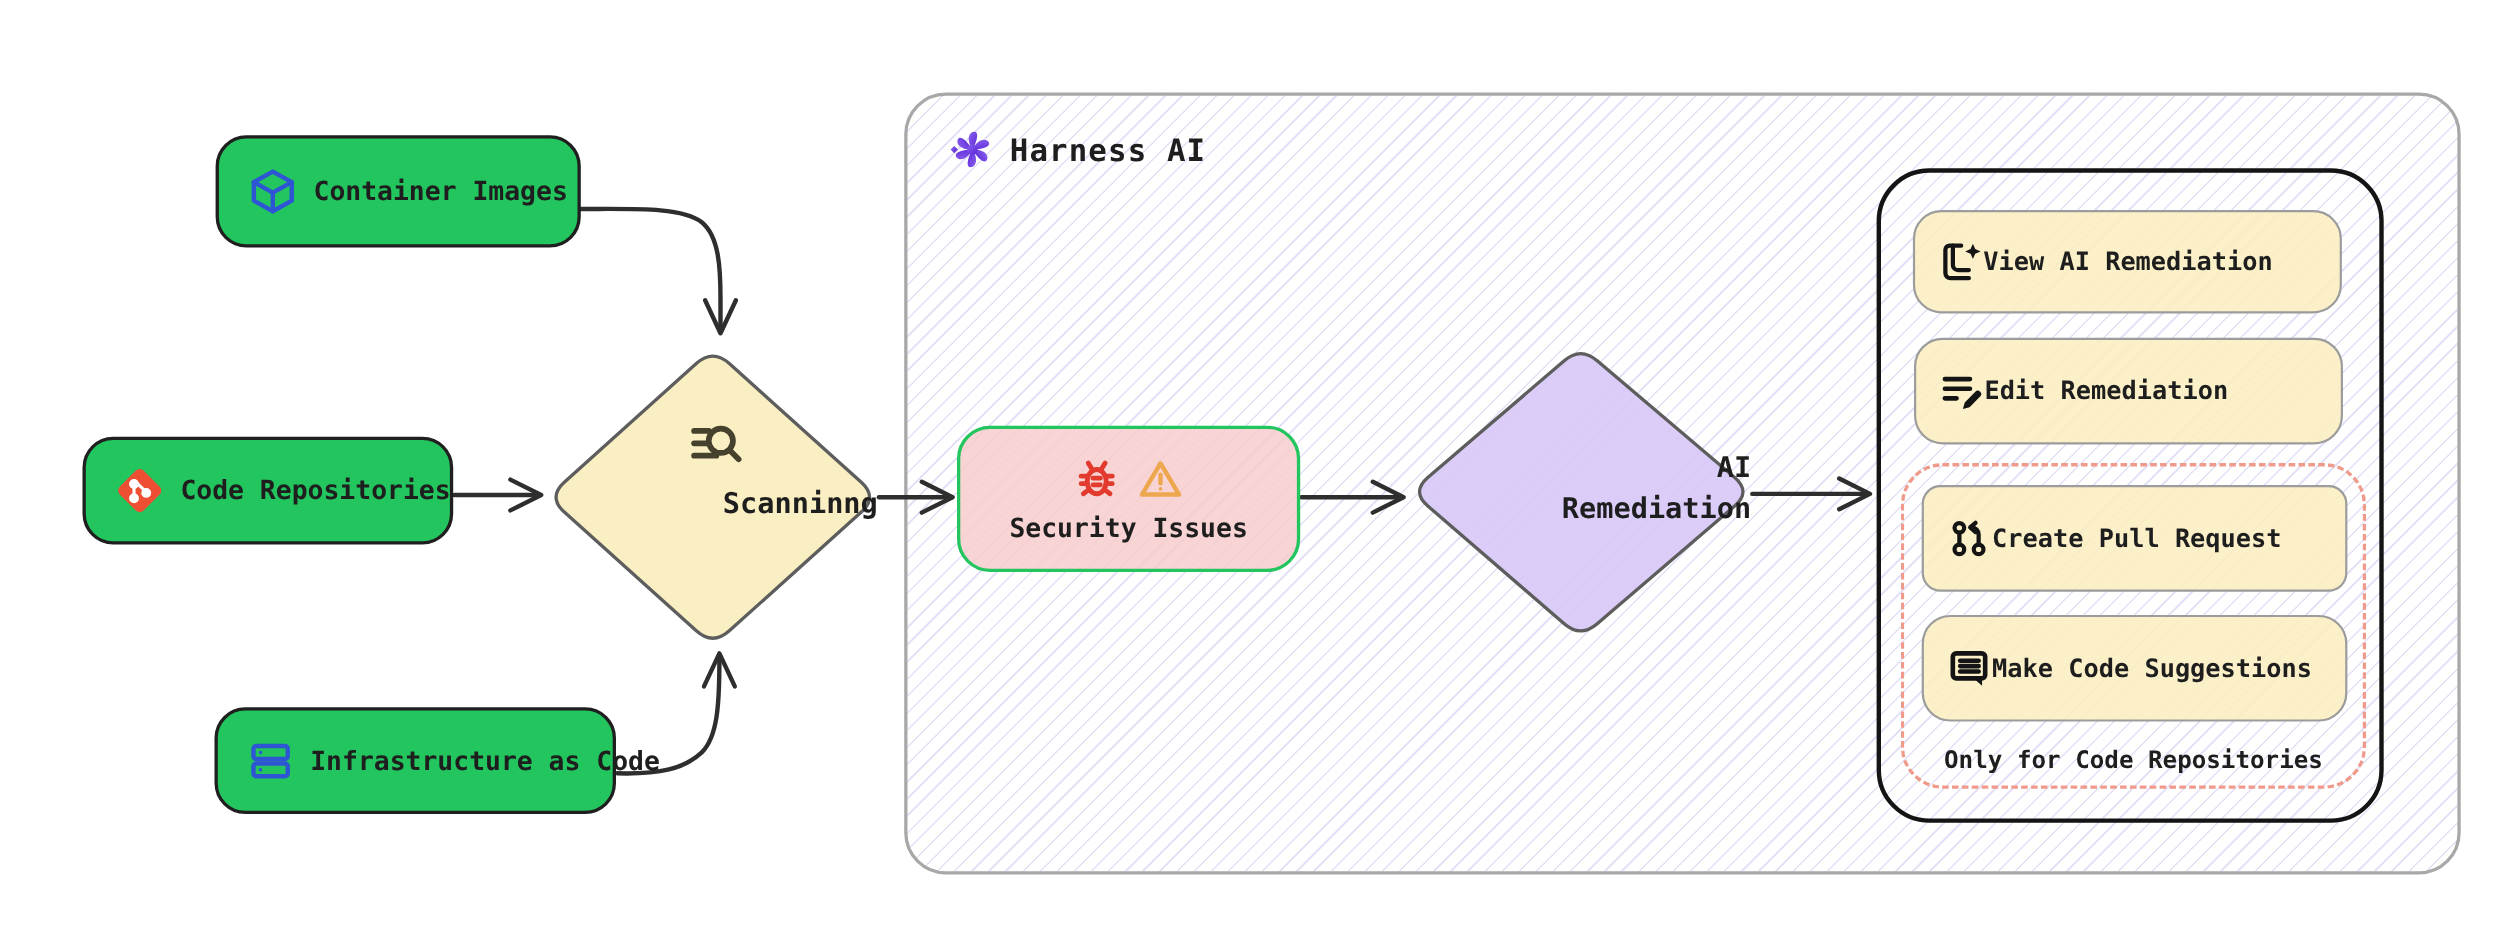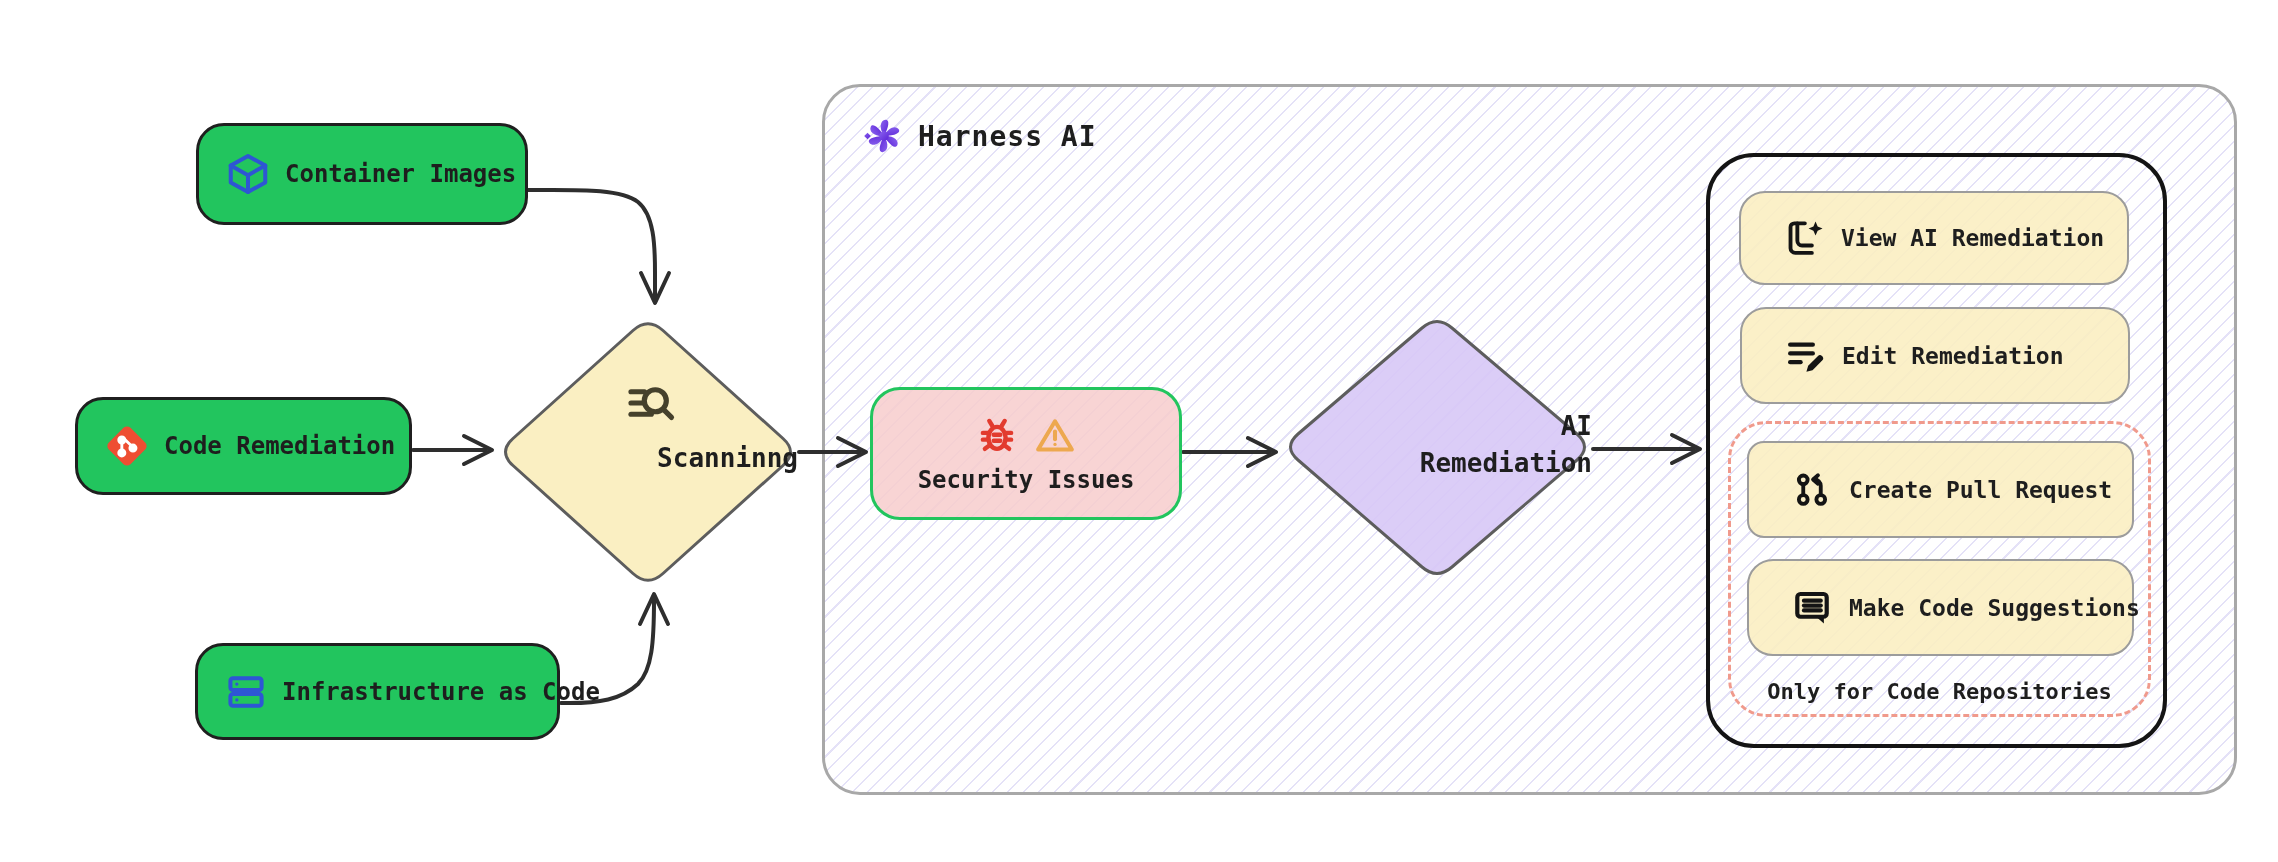--- a/index.html
+++ b/index.html
@@ -55,22 +55,22 @@
   .issues-label{font-size:24px;font-weight:bold;}
   
   .action-panel{
     left:1706px;top:153px;width:461px;height:595px;
     border:4px solid #141414;border-radius:48px;
     box-sizing:border-box;background:transparent;z-index:3;
   }
   .action-btn{
     background:rgba(250,238,192,0.88);
     border:2px solid #9c9c9c;border-radius:26px;
-    display:flex;align-items:center;gap:16px;
-    padding-left:42px;box-sizing:border-box;z-index:4;
+    display:flex;align-items:center;gap:0;
+    padding-left:20px;box-sizing:border-box;z-index:4;
   }
   .action-label{font-size:23px;font-weight:bold;white-space:nowrap;}
   .dashed-box{
     left:1728px;top:421px;width:423px;height:296px;
     border:3px dashed #f09a8c;border-radius:38px;
     box-sizing:border-box;z-index:3;
   }
   .note-text{
     left:1728px;top:679px;width:423px;
     text-align:center;font-size:22px;font-weight:bold;z-index:4;
@@ -154,21 +154,21 @@
         <rect x="4" y="4" width="16" height="16" rx="2.6" transform="rotate(45 12 12)" fill="#ee4e32"></rect>
         <g stroke="#ffffff" stroke-width="1.5" fill="#ffffff" stroke-linecap="round">
           <circle cx="9.3" cy="8.9" r="1.6"></circle>
           <circle cx="9.3" cy="15.6" r="1.6"></circle>
           <circle cx="15.1" cy="13.1" r="1.6"></circle>
           <path d="M9.3 10.7 V13.9"></path>
           <path d="M10.6 8.3 L13.9 11.5"></path>
         </g>
       </svg>
     </span>
-    <span class="src-label">Code Remediation</span>
+    <span class="src-label">Code Repositories</span>
   </div>
 
   <div class="abs src-box" style="left:195px;top:643px;width:365px;height:97px;">
     <span>
       <svg width="44" height="44" viewBox="0 0 24 24" fill="none" stroke="#2e56d4" stroke-width="2.2" stroke-linejoin="round" stroke-linecap="round">
         <rect x="3.5" y="4.5" width="17" height="6.4" rx="1.4"></rect>
         <rect x="3.5" y="13.1" width="17" height="6.4" rx="1.4"></rect>
         <circle cx="7" cy="7.7" r="0.9" fill="#2e56d4" stroke="none"></circle>
         <circle cx="7" cy="16.3" r="0.9" fill="#2e56d4" stroke="none"></circle>
       </svg>

